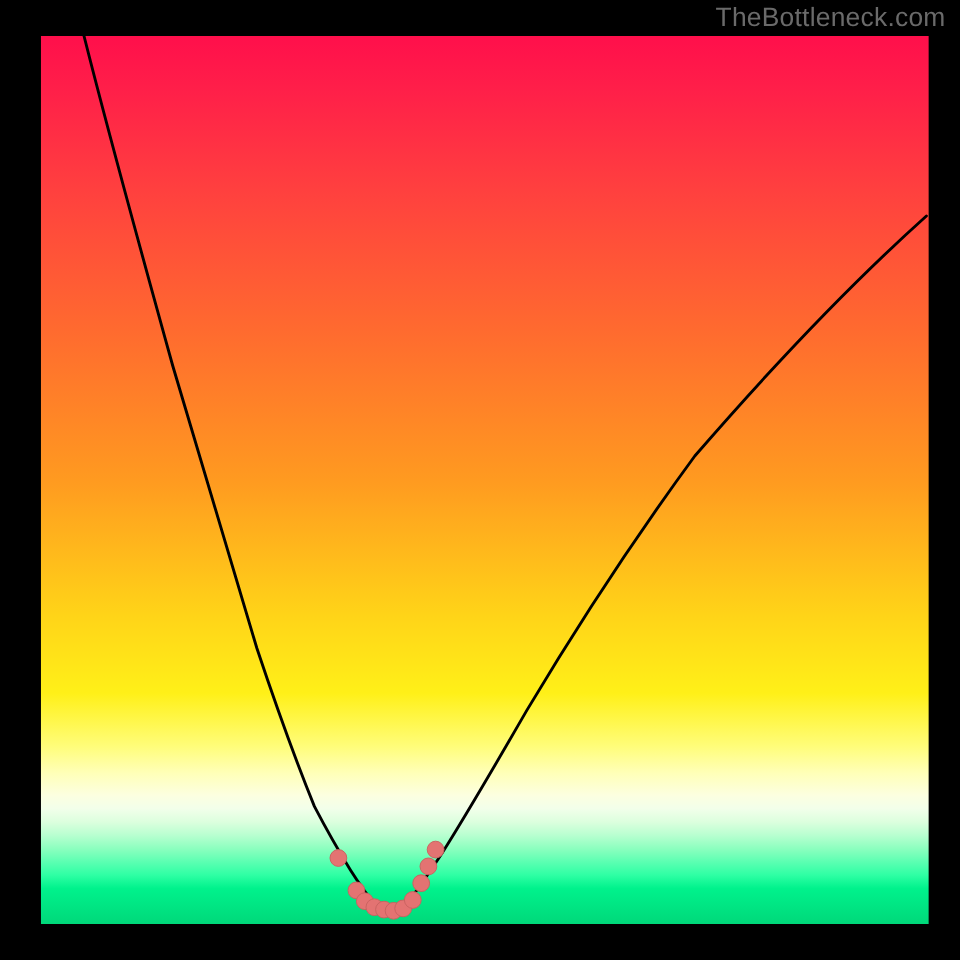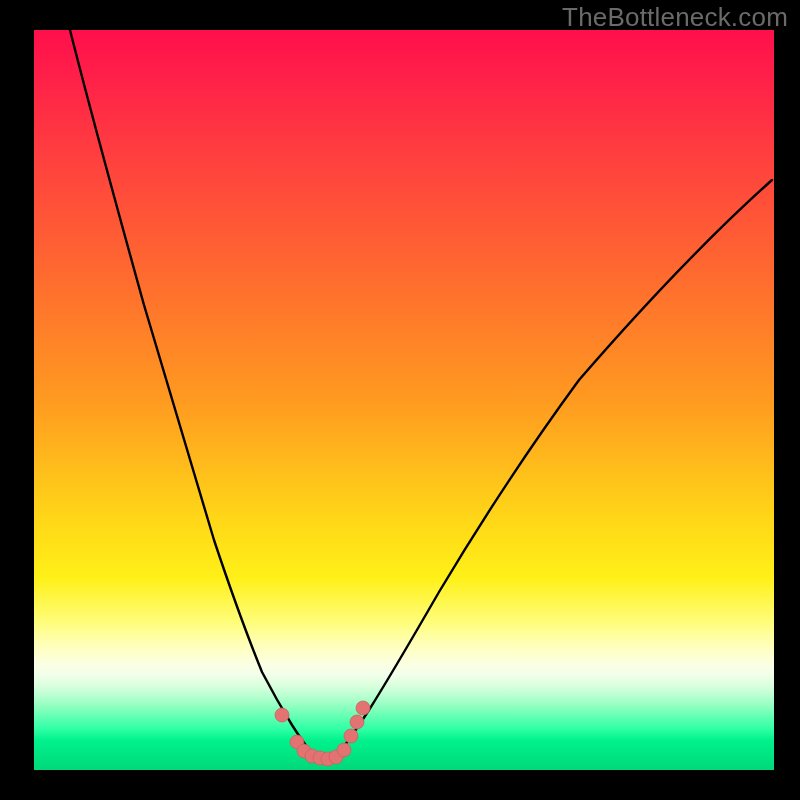--- a/index.html
+++ b/index.html
@@ -17,21 +17,21 @@
     left: 0;
     width: 800px;
     height: 800px;
     background: #000;
   }
   .watermark {
     position: absolute;
     top: 2px;
     right: 12px;
     color: #6a6a6a;
-    font-size: 26px;
+    font-size: 22px;
     font-weight: 400;
     letter-spacing: 0.2px;
     z-index: 50;
   }
   .plot-area {
     position: absolute;
     left: 34px;
     top: 30px;
     width: 740px;
     height: 740px;

